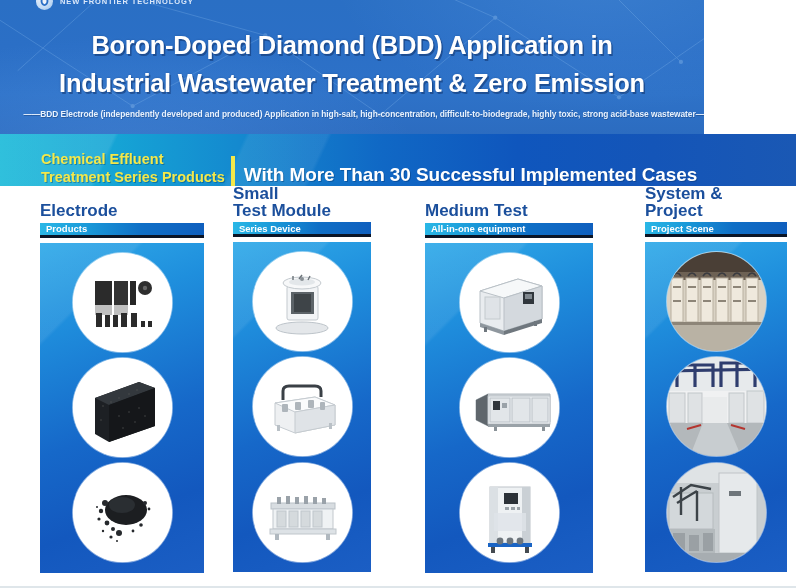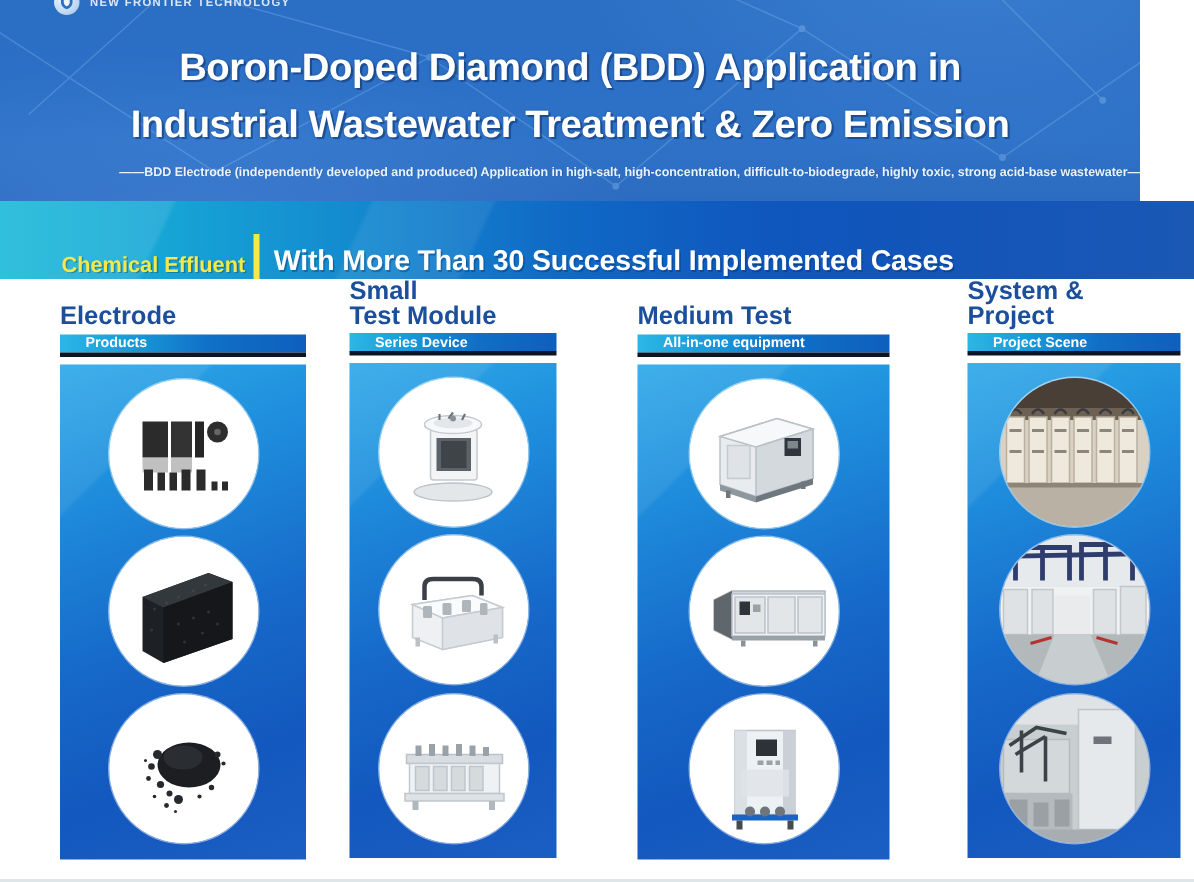--- a/index.html
+++ b/index.html
@@ -7,21 +7,21 @@
     width: 796px; height: 588px;
     font-family: "Liberation Sans", sans-serif;
     background: #ffffff;
     overflow: hidden;
   }
   .page { position: relative; width: 796px; height: 588px; background:#fff; }
 
   
   .hero {
     position: relative;
-    width: 760px; height: 134px;
+    width: 704px; height: 134px;
     background:
       radial-gradient(ellipse 420px 180px at 18% 120%, rgba(120,180,255,.22), rgba(120,180,255,0) 70%),
       radial-gradient(ellipse 380px 200px at 85% -20%, rgba(130,190,255,.18), rgba(130,190,255,0) 70%),
       linear-gradient(180deg, #2a6fc4 0%, #2b6fc6 35%, #2e72c8 70%, #2c6cc0 100%);
     overflow: hidden;
   }
   .hero-net { position:absolute; inset:0; opacity:.30; }
   .hero-net line { stroke:#8fc0ef; stroke-width:1; }
   .hero-net circle { fill:#a8d0f5; }
 
@@ -116,21 +116,21 @@
   }
   .col-title.two-line { margin-top:0; }
   .col-title.one-line { margin-top:17px; }
 
   .col-sub {
     margin-top:3px;
     height:15px;
     background: linear-gradient(90deg, #2ab7e6 0%, #1a9ad9 28%, #0f6fc6 62%, #0f5fbe 100%);
     color:#ffffff; font-size:9.5px; font-weight:bold;
     display:flex; align-items:center;
-    padding-left:17px;
+    padding-left:6px;
     white-space:nowrap;
     border-bottom:3px solid #0b1526;
   }
 
   .col-panel {
     position:relative;
     margin-top:5px;
     height:330px;
     background: linear-gradient(160deg, #2fa9e8 0%, #1f8fdd 22%, #1668c9 55%, #1358be 78%, #1b5ec4 100%);
     overflow:hidden;
@@ -200,20 +200,21 @@
       <span>Boron-Doped Diamond (BDD) Application in</span>
       <span class="l2">Industrial Wastewater Treatment &amp; Zero Emission</span>
     </div>
 
     <div class="hero-sub">——BDD Electrode (independently developed and produced) Application in high-salt, high-concentration, difficult-to-biodegrade, highly toxic, strong acid-base wastewater—</div>
   </div>
 
   <div class="banner">
     <div class="banner-left">
       <div>Chemical Effluent</div>
+      <div>Treatment Series Products</div>
     </div>
     <div class="banner-rule"></div>
     <div class="banner-right">With More Than 30 Successful Implemented Cases</div>
   </div>
 
   <div class="cols">
 
     <div class="col col-1">
       <div class="col-title one-line">
         <div>Electrode</div>

